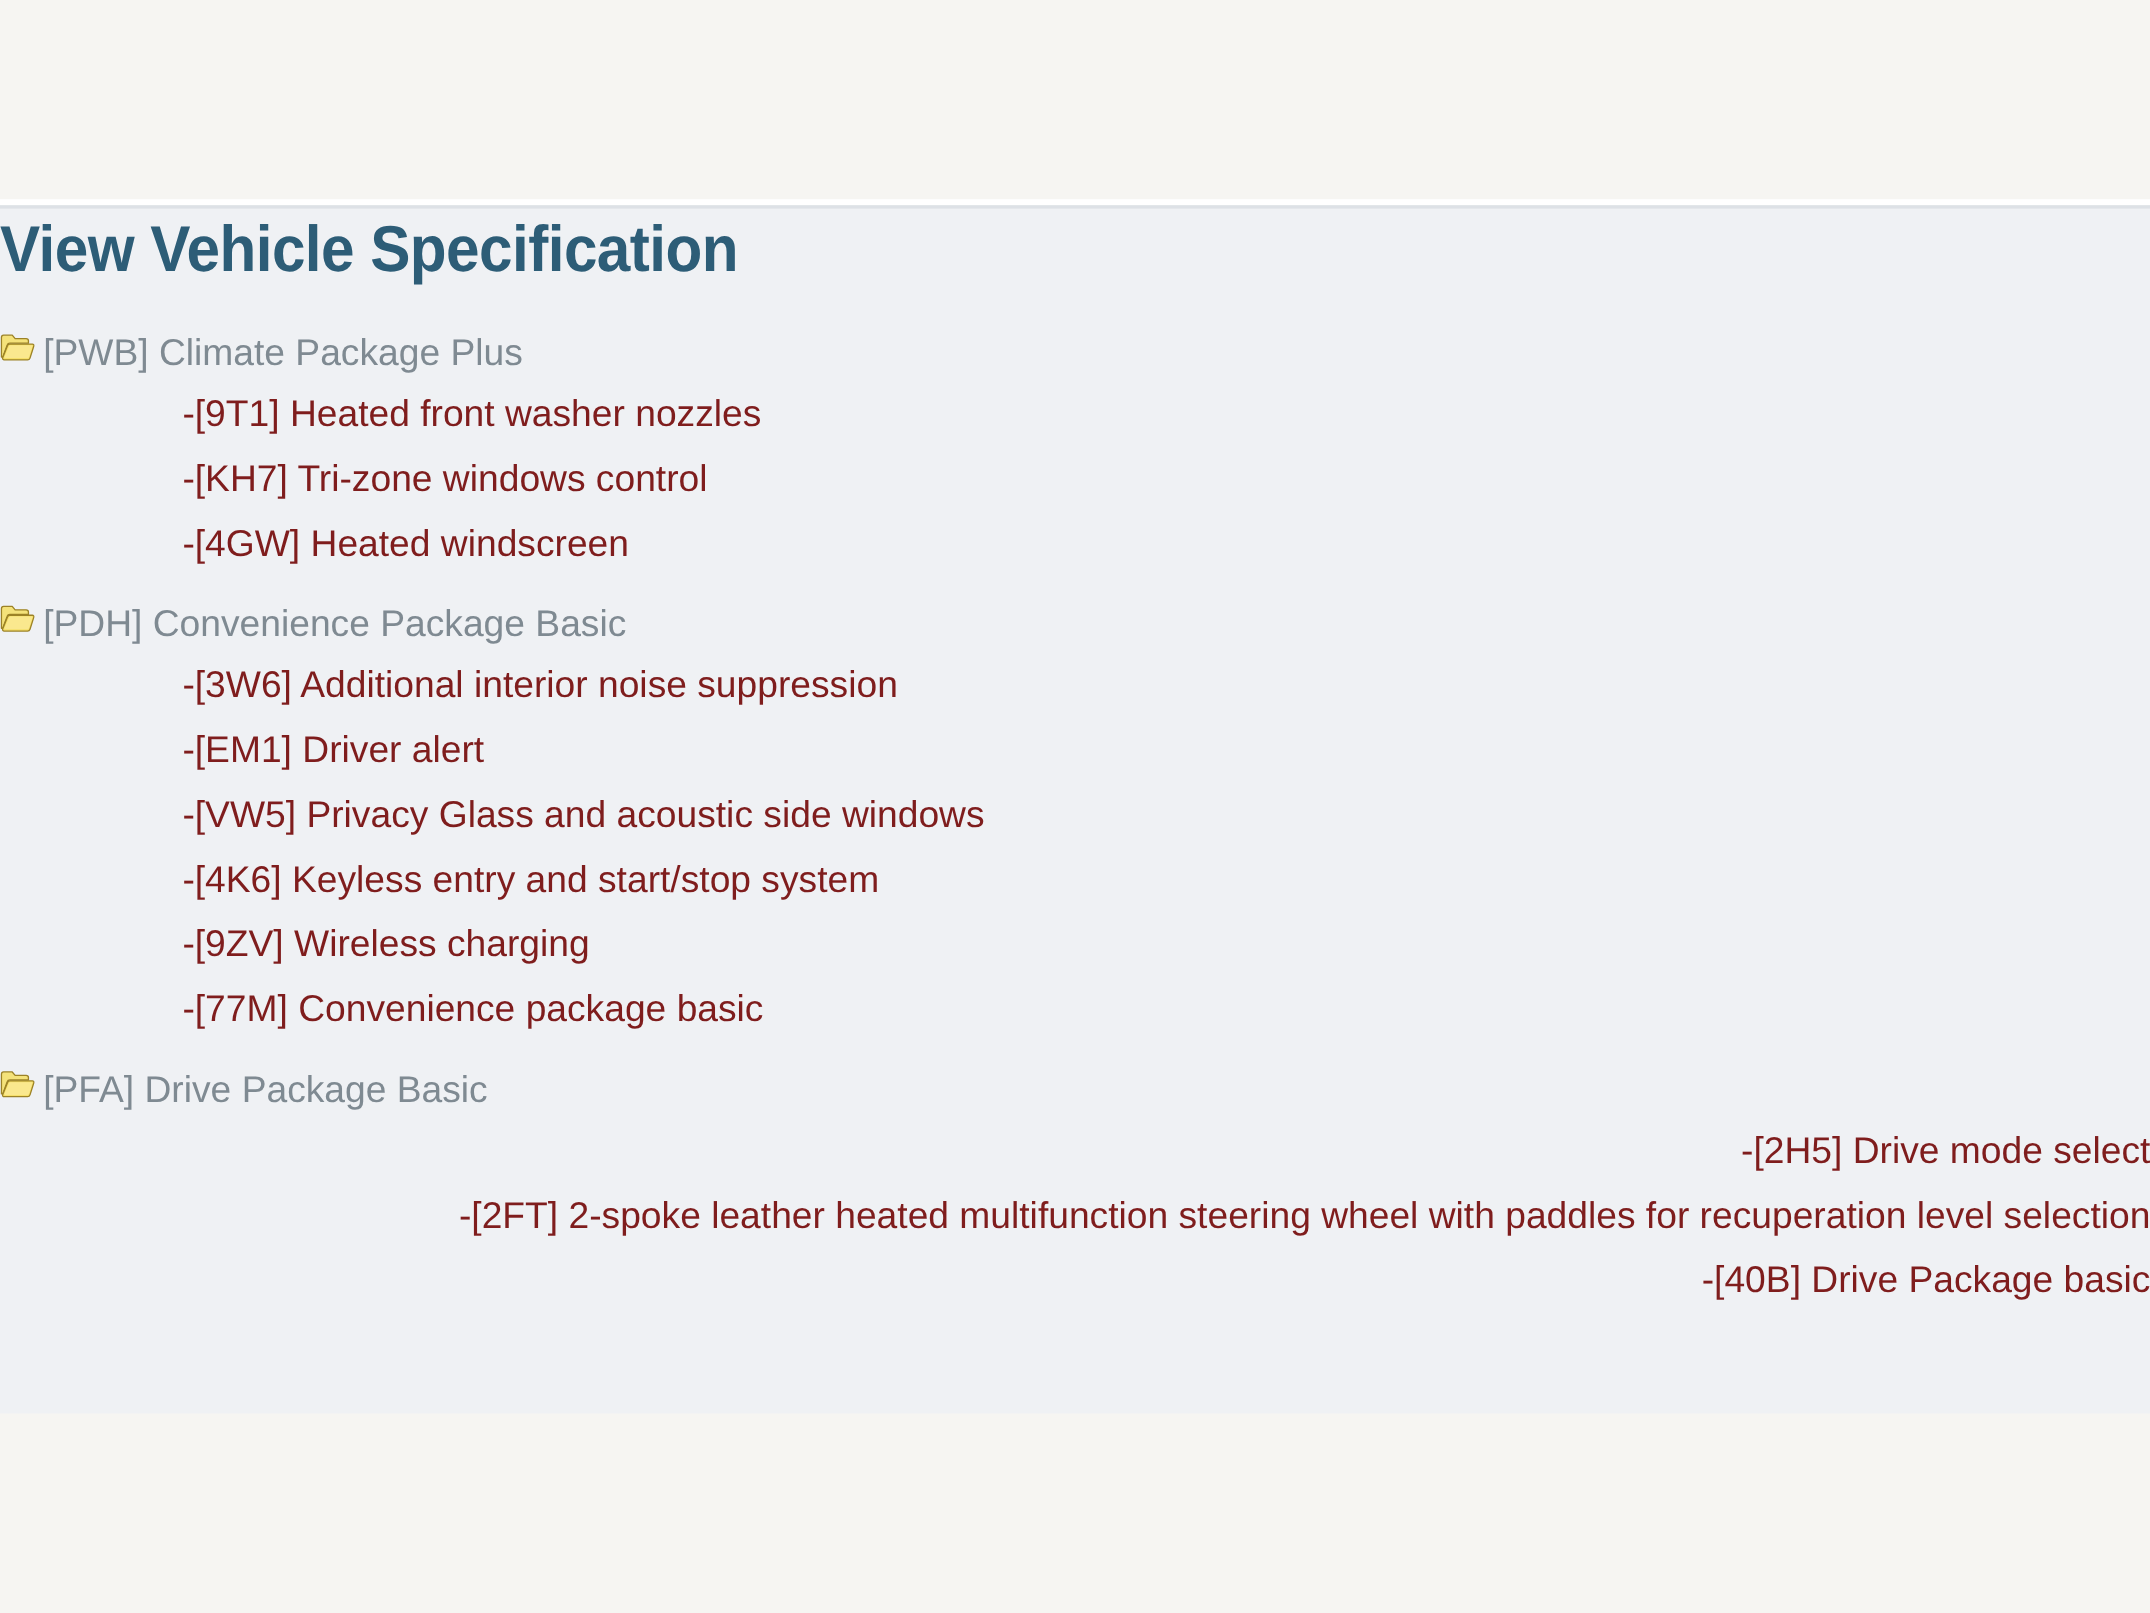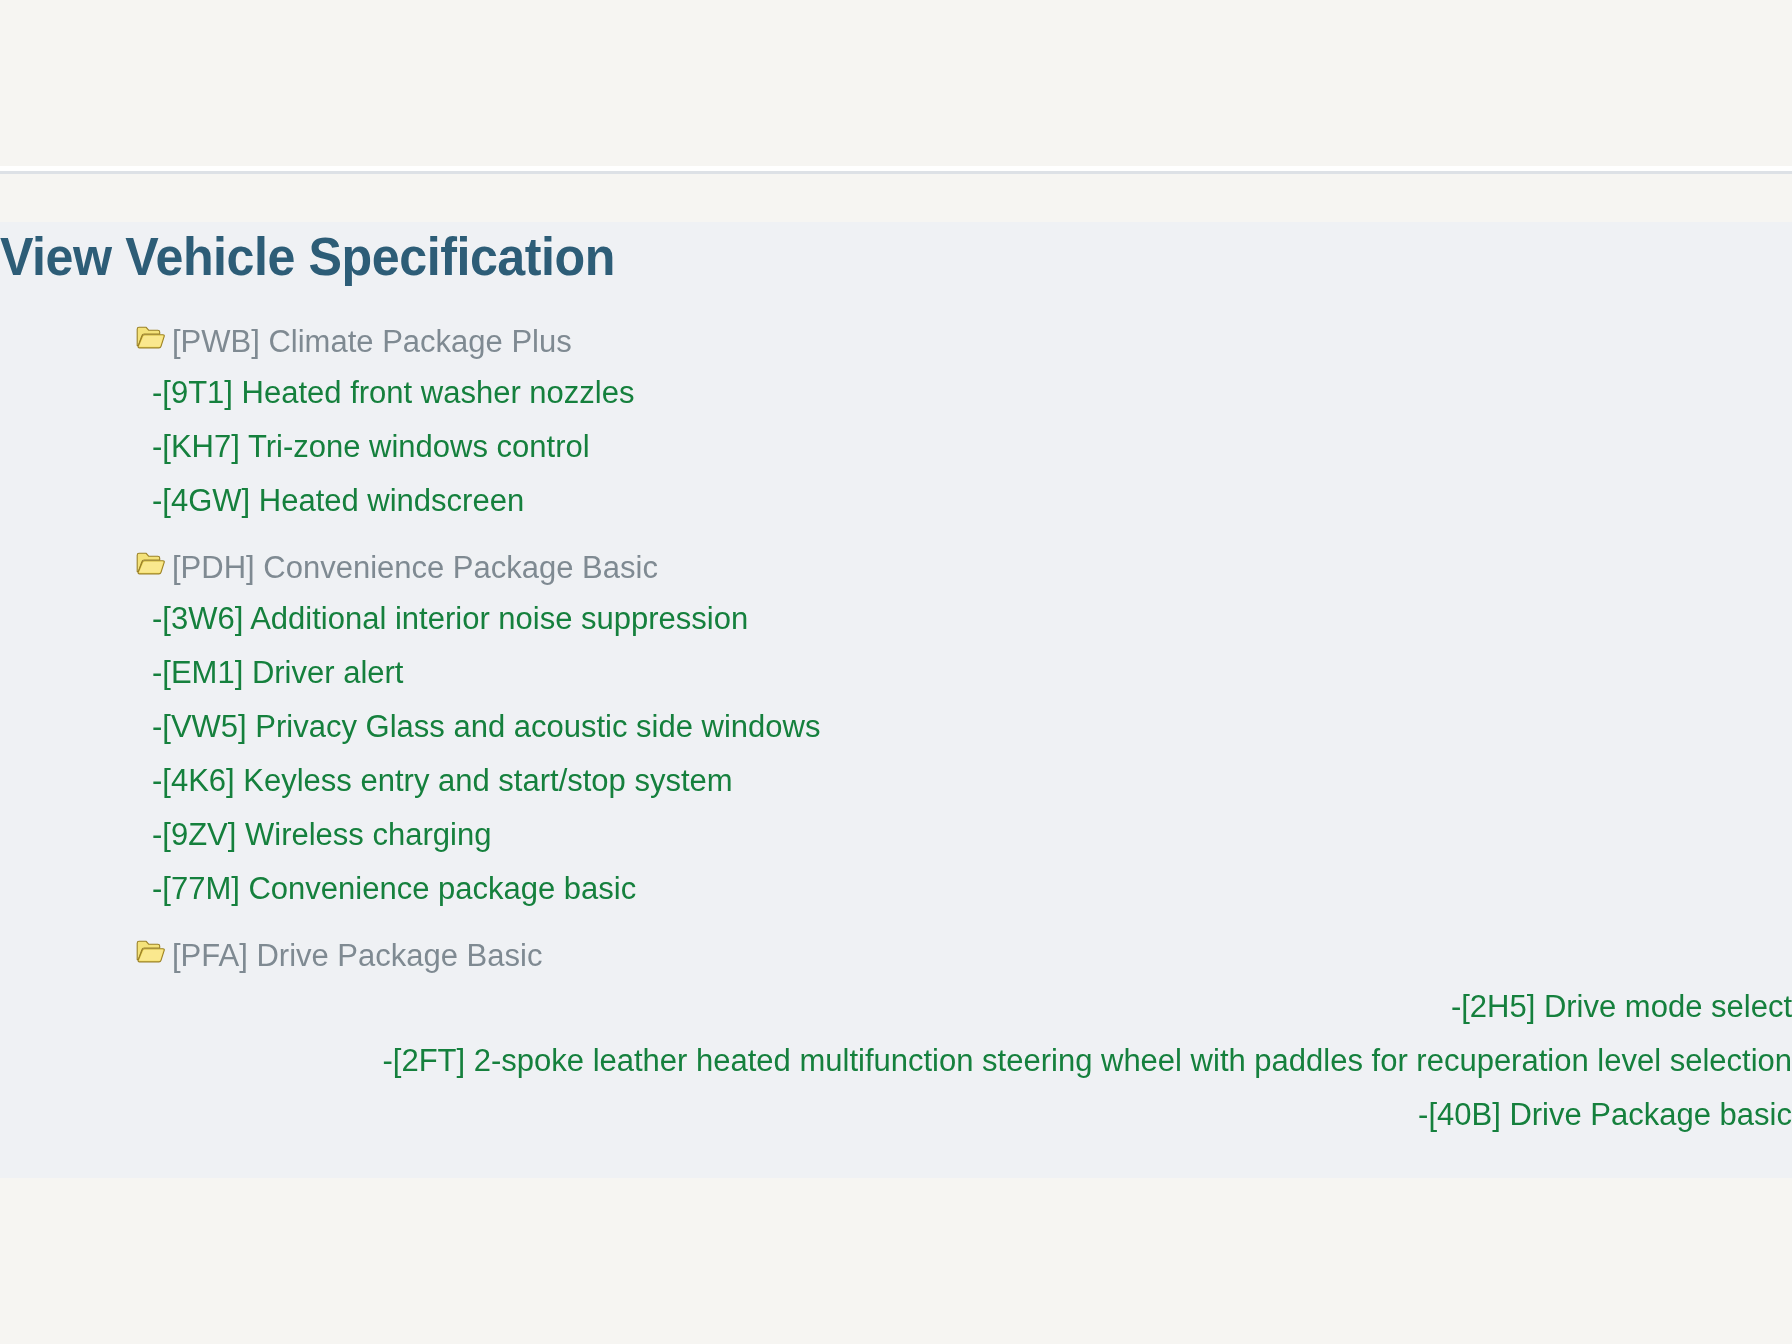--- a/index.html
+++ b/index.html
@@ -77,21 +77,20 @@
     margin: 0 0 18px 0;
     padding: 0;
     list-style: none;
   }
   .spec-group:last-child { margin-bottom: 0; text-align: right; }
 
   .group-header {
     display: flex;
     align-items: flex-start;
     height: 46px;
-    padding-left: 136px;
     margin: 0;
   }
 
   .folder-icon {
     flex: 0 0 auto;
     width: 29px;
     height: 25px;
     margin-top: 5px;
     margin-right: 7px;
     position: relative;
@@ -103,42 +102,42 @@
     font-size: 31px;
     line-height: 44px;
     color: #7f8a92;
     white-space: nowrap;
   }
 
   .spec-item {
     padding-left: 152px;
     font-size: 31px;
     line-height: 54px;
-    color: #15803d;
+    color: #7f1d1d;
     white-space: nowrap;
     height: 54px;
   }
 
   
   #bottom-band {
     position: absolute;
     left: 0; top: 1178px;
     width: 1792px;
     height: 166px;
     background: #f6f5f2;
   }
 </style>
 </head>
 <body style="background: rgb(246, 245, 242);">
 
 <div id="top-band"></div>
 <div id="top-white-strip"></div>
 <div id="top-rule"></div>
 
-<div id="content-panel" style="background: rgb(239, 241, 244); margin-top: 48px;">
+<div id="content-panel" style="background: rgb(239, 241, 244);">
 
   <h1 id="page-title" style="color: rgb(45, 93, 119);">View Vehicle Specification</h1>
 
   <div id="spec-tree" style="color: rgb(127, 138, 146);">
 
   <div class="spec-group">
     <div class="group-header">
       <span class="folder-icon">
         <svg viewBox="0 0 29 25" xmlns="http://www.w3.org/2000/svg">
           <path d="M1.2 4.2 C1.2 3.1 2.0 2.3 3.0 2.3 L10.2 2.3 L12.6 5.2 L21.8 5.2 C22.9 5.2 23.7 6.0 23.7 7.0 L23.7 9.0 L8.2 9.0 C7.2 9.0 6.3 9.6 6.0 10.5 L2.3 20.6 L1.2 20.6 Z" fill="#f4e27a" stroke="#9c8226" stroke-width="1.1" stroke-linejoin="round"></path>

